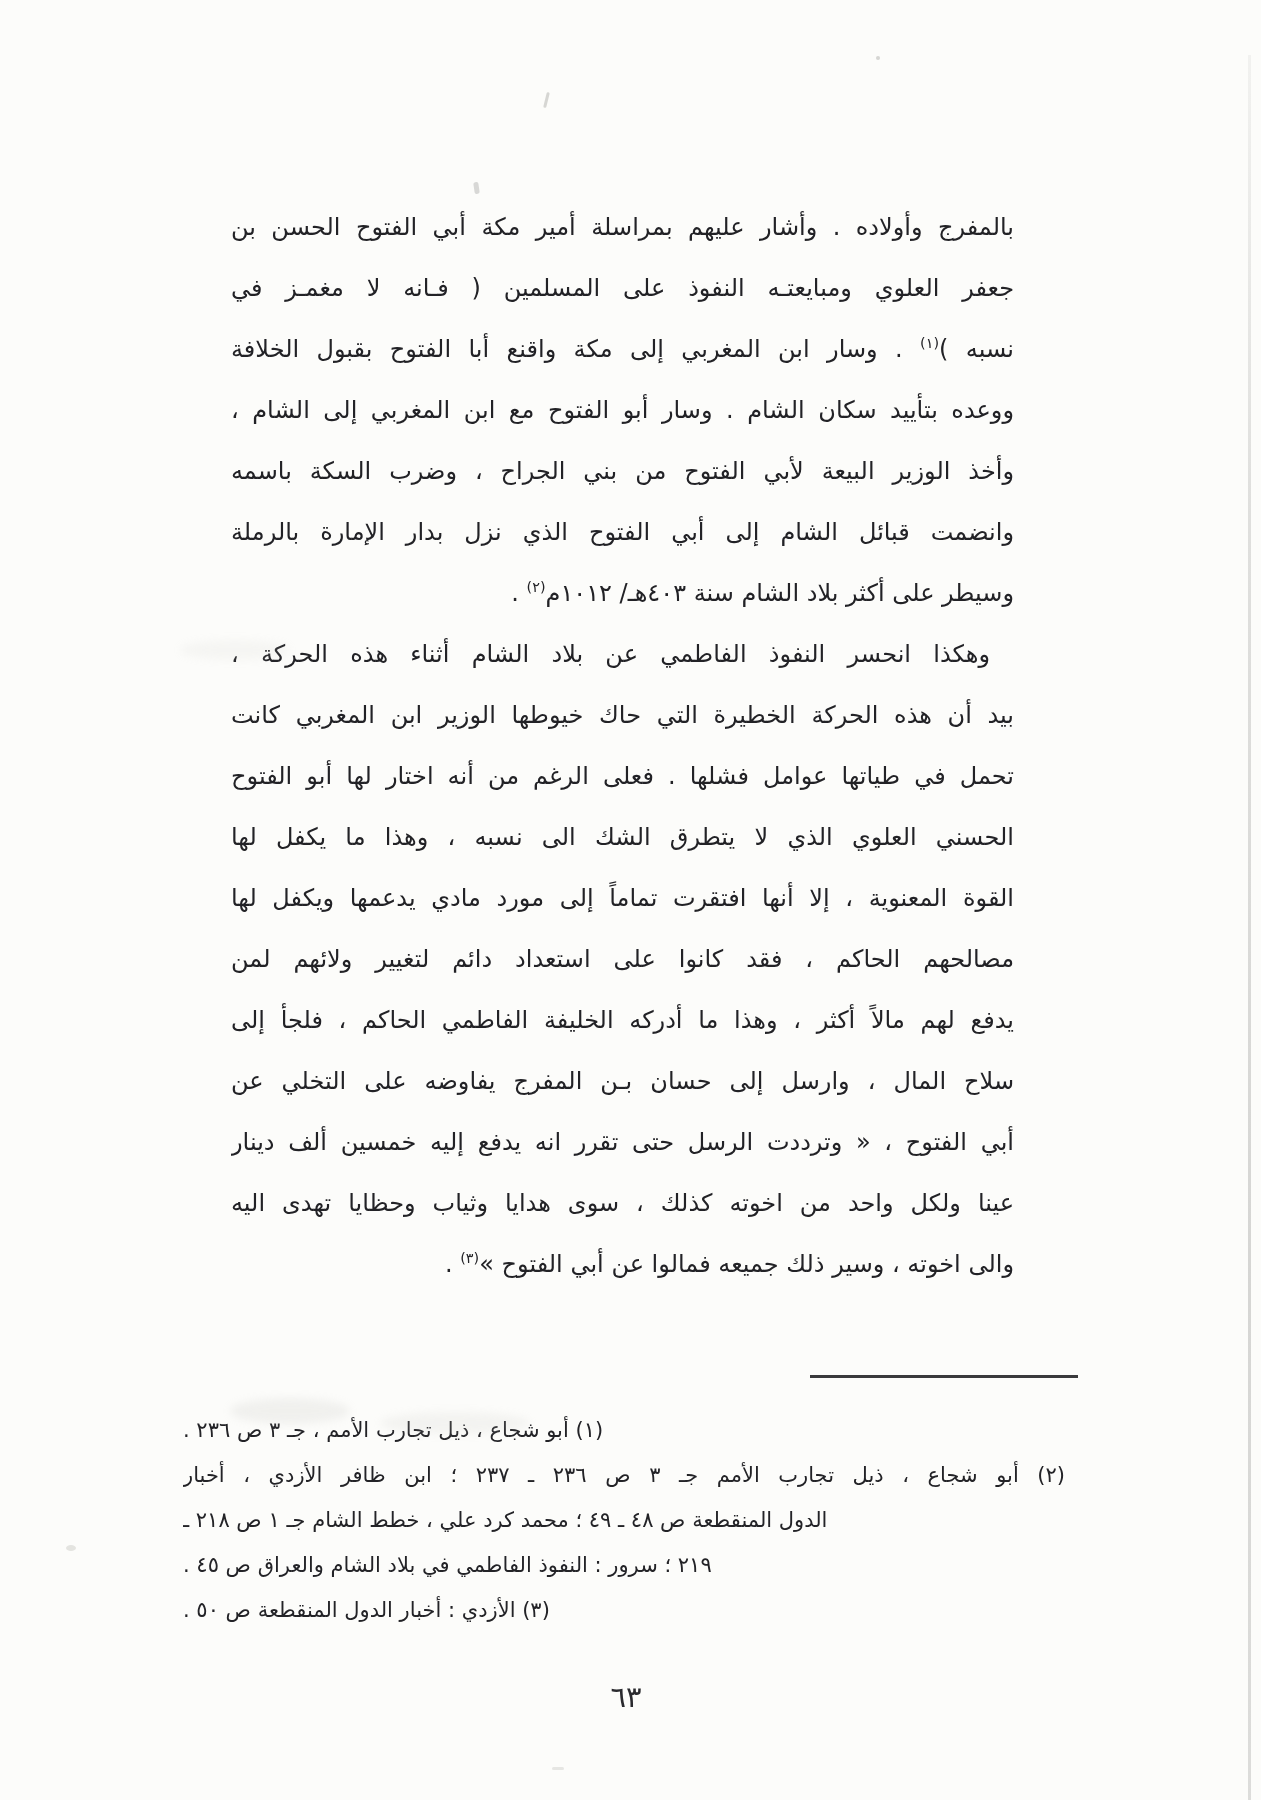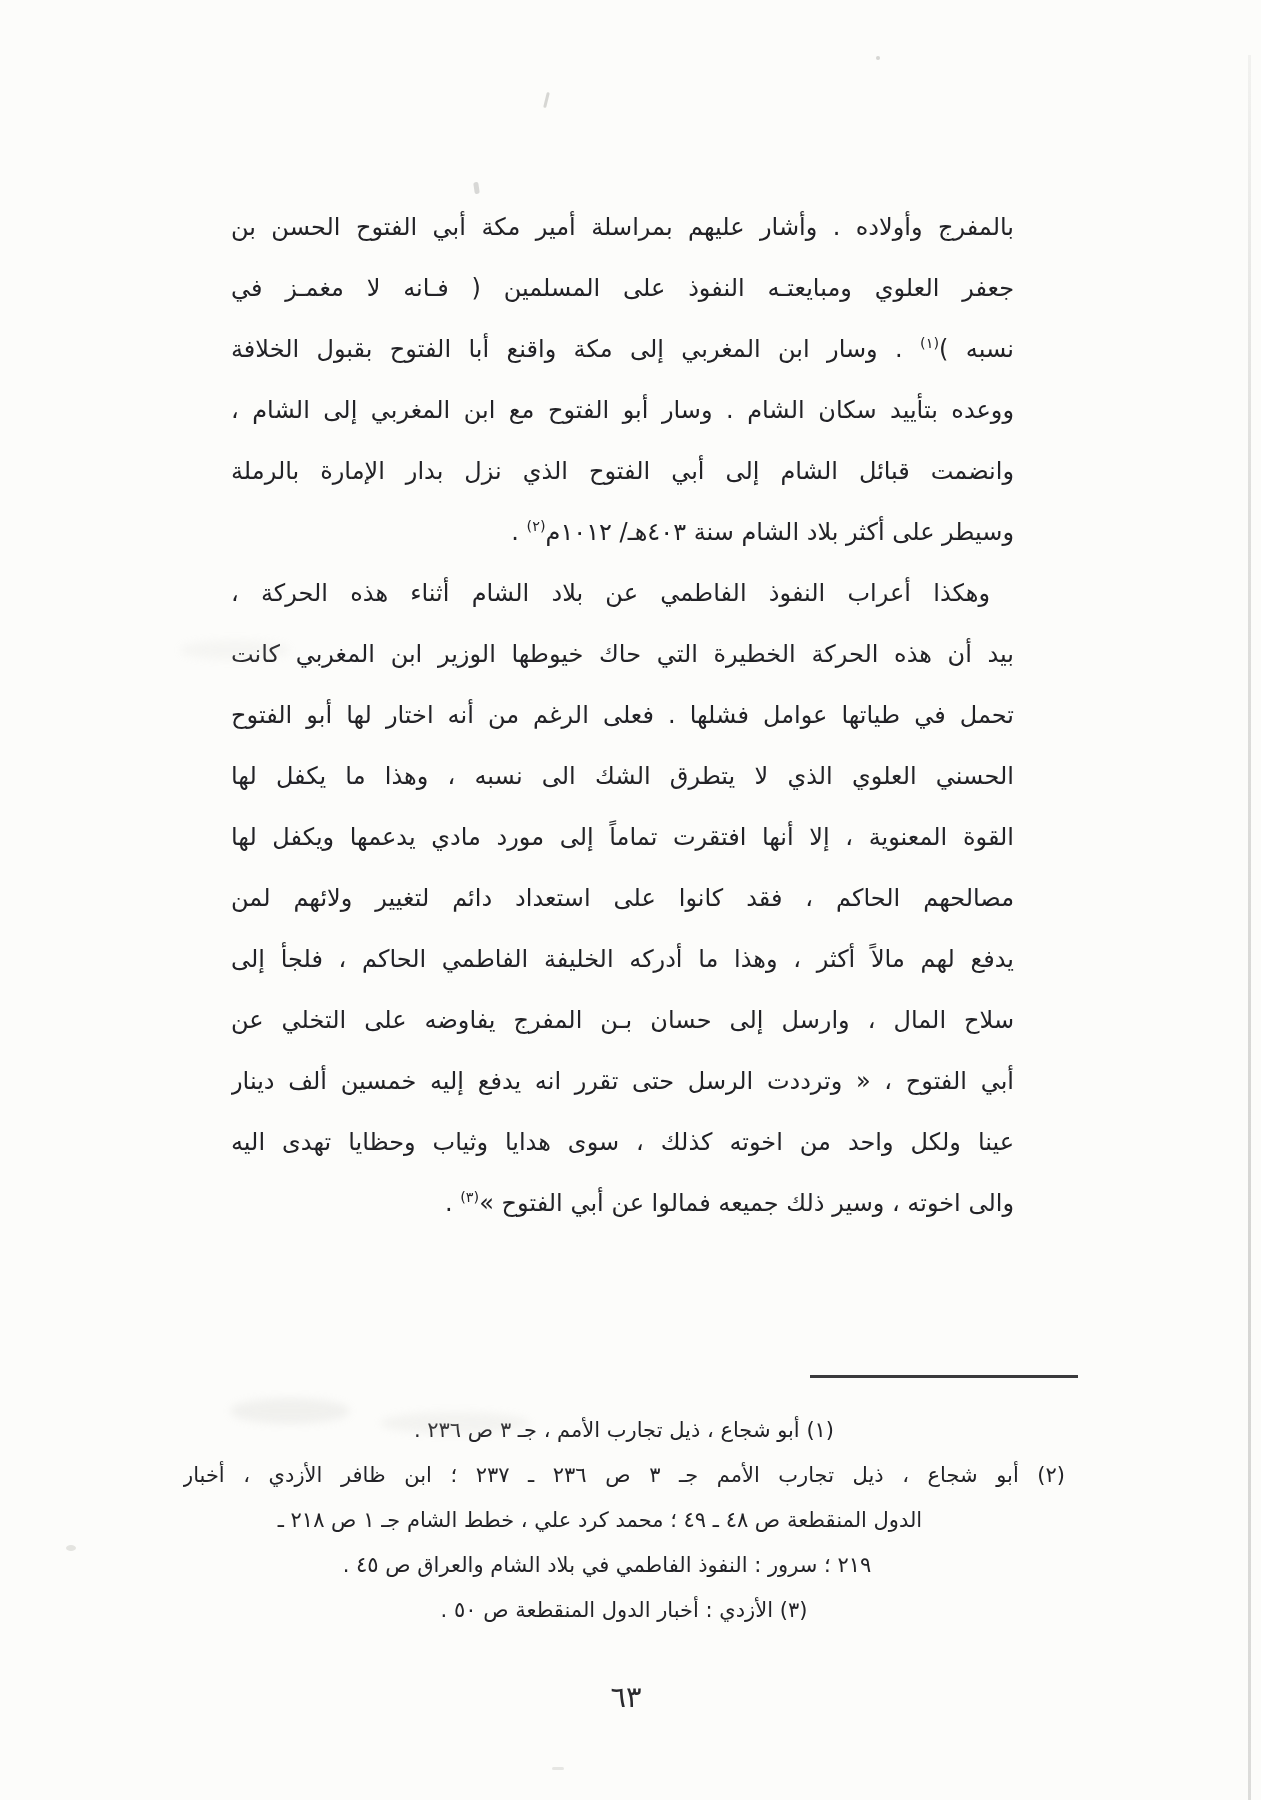--- a/index.html
+++ b/index.html
@@ -32,21 +32,21 @@
   .fn-rule{
     position:absolute;top:1375px;right:183px;width:268px;height:3px;
     background:#3a3a3c;
   }
   
   .footnotes{
     position:absolute;top:1408px;right:196px;width:882px;
     direction:rtl;unicode-bidi:embed;
     font-size:21px;color:#232327;
   }
-  .fl{height:45px;line-height:45px;overflow:hidden;text-align:center;}
+  .fl{height:45px;line-height:45px;overflow:hidden;text-align:left;}
   .fl.just{text-align:justify;text-align-last:justify;}
   .fl.ind1{padding-right:48px;}
   .fl.ind2{padding-right:34px;}
   
   .page-number{
     position:absolute;top:1680px;left:576px;width:100px;
     text-align:center;font-size:29px;color:#2a2a2e;
   }
   
   .artifact{position:absolute;pointer-events:none;}
@@ -64,23 +64,24 @@
 
 <div class="page">
 
   <div class="scan-edge"></div>
 
   <div class="main-text">
     <div class="bl">بالمفرج وأولاده . وأشار عليهم بمراسلة أمير مكة أبي الفتوح الحسن بن</div>
     <div class="bl">جعفر العلوي ومبايعتـه النفوذ على المسلمين ( فـانه لا مغمـز في</div>
     <div class="bl">نسبه )<sup>(١)</sup> . وسار ابن المغربي إلى مكة واقنع أبا الفتوح بقبول الخلافة</div>
     <div class="bl">ووعده بتأييد سكان الشام . وسار أبو الفتوح مع ابن المغربي إلى الشام ،</div>
+    <div class="bl">وأخذ الوزير البيعة لأبي الفتوح من بني الجراح ، وضرب السكة باسمه</div>
     <div class="bl">وانضمت قبائل الشام إلى أبي الفتوح الذي نزل بدار الإمارة بالرملة</div>
     <div class="bl end">وسيطر على أكثر بلاد الشام سنة ٤٠٣هـ/ ١٠١٢م<sup>(٢)</sup> .</div>
-    <div class="bl ind">وهكذا أعراب النفوذ الفاطمي عن بلاد الشام أثناء هذه الحركة ،</div>
+    <div class="bl ind">وهكذا انحسر النفوذ الفاطمي عن بلاد الشام أثناء هذه الحركة ،</div>
     <div class="bl">بيد أن هذه الحركة الخطيرة التي حاك خيوطها الوزير ابن المغربي كانت</div>
     <div class="bl">تحمل في طياتها عوامل فشلها . فعلى الرغم من أنه اختار لها أبو الفتوح</div>
     <div class="bl">الحسني العلوي الذي لا يتطرق الشك الى نسبه ، وهذا ما يكفل لها</div>
     <div class="bl">القوة المعنوية ، إلا أنها افتقرت تماماً إلى مورد مادي يدعمها ويكفل لها</div>
     <div class="bl">مصالحهم الحاكم ، فقد كانوا على استعداد دائم لتغيير ولائهم لمن</div>
     <div class="bl">يدفع لهم مالاً أكثر ، وهذا ما أدركه الخليفة الفاطمي الحاكم ، فلجأ إلى</div>
     <div class="bl">سلاح المال ، وارسل إلى حسان بـن المفرج يفاوضه على التخلي عن</div>
     <div class="bl">أبي الفتوح ، « وترددت الرسل حتى تقرر انه يدفع إليه خمسين ألف دينار</div>
     <div class="bl">عينا ولكل واحد من اخوته كذلك ، سوى هدايا وثياب وحظايا تهدى اليه</div>
     <div class="bl end">والى اخوته ، وسير ذلك جميعه فمالوا عن أبي الفتوح »<sup>(٣)</sup> .</div>

